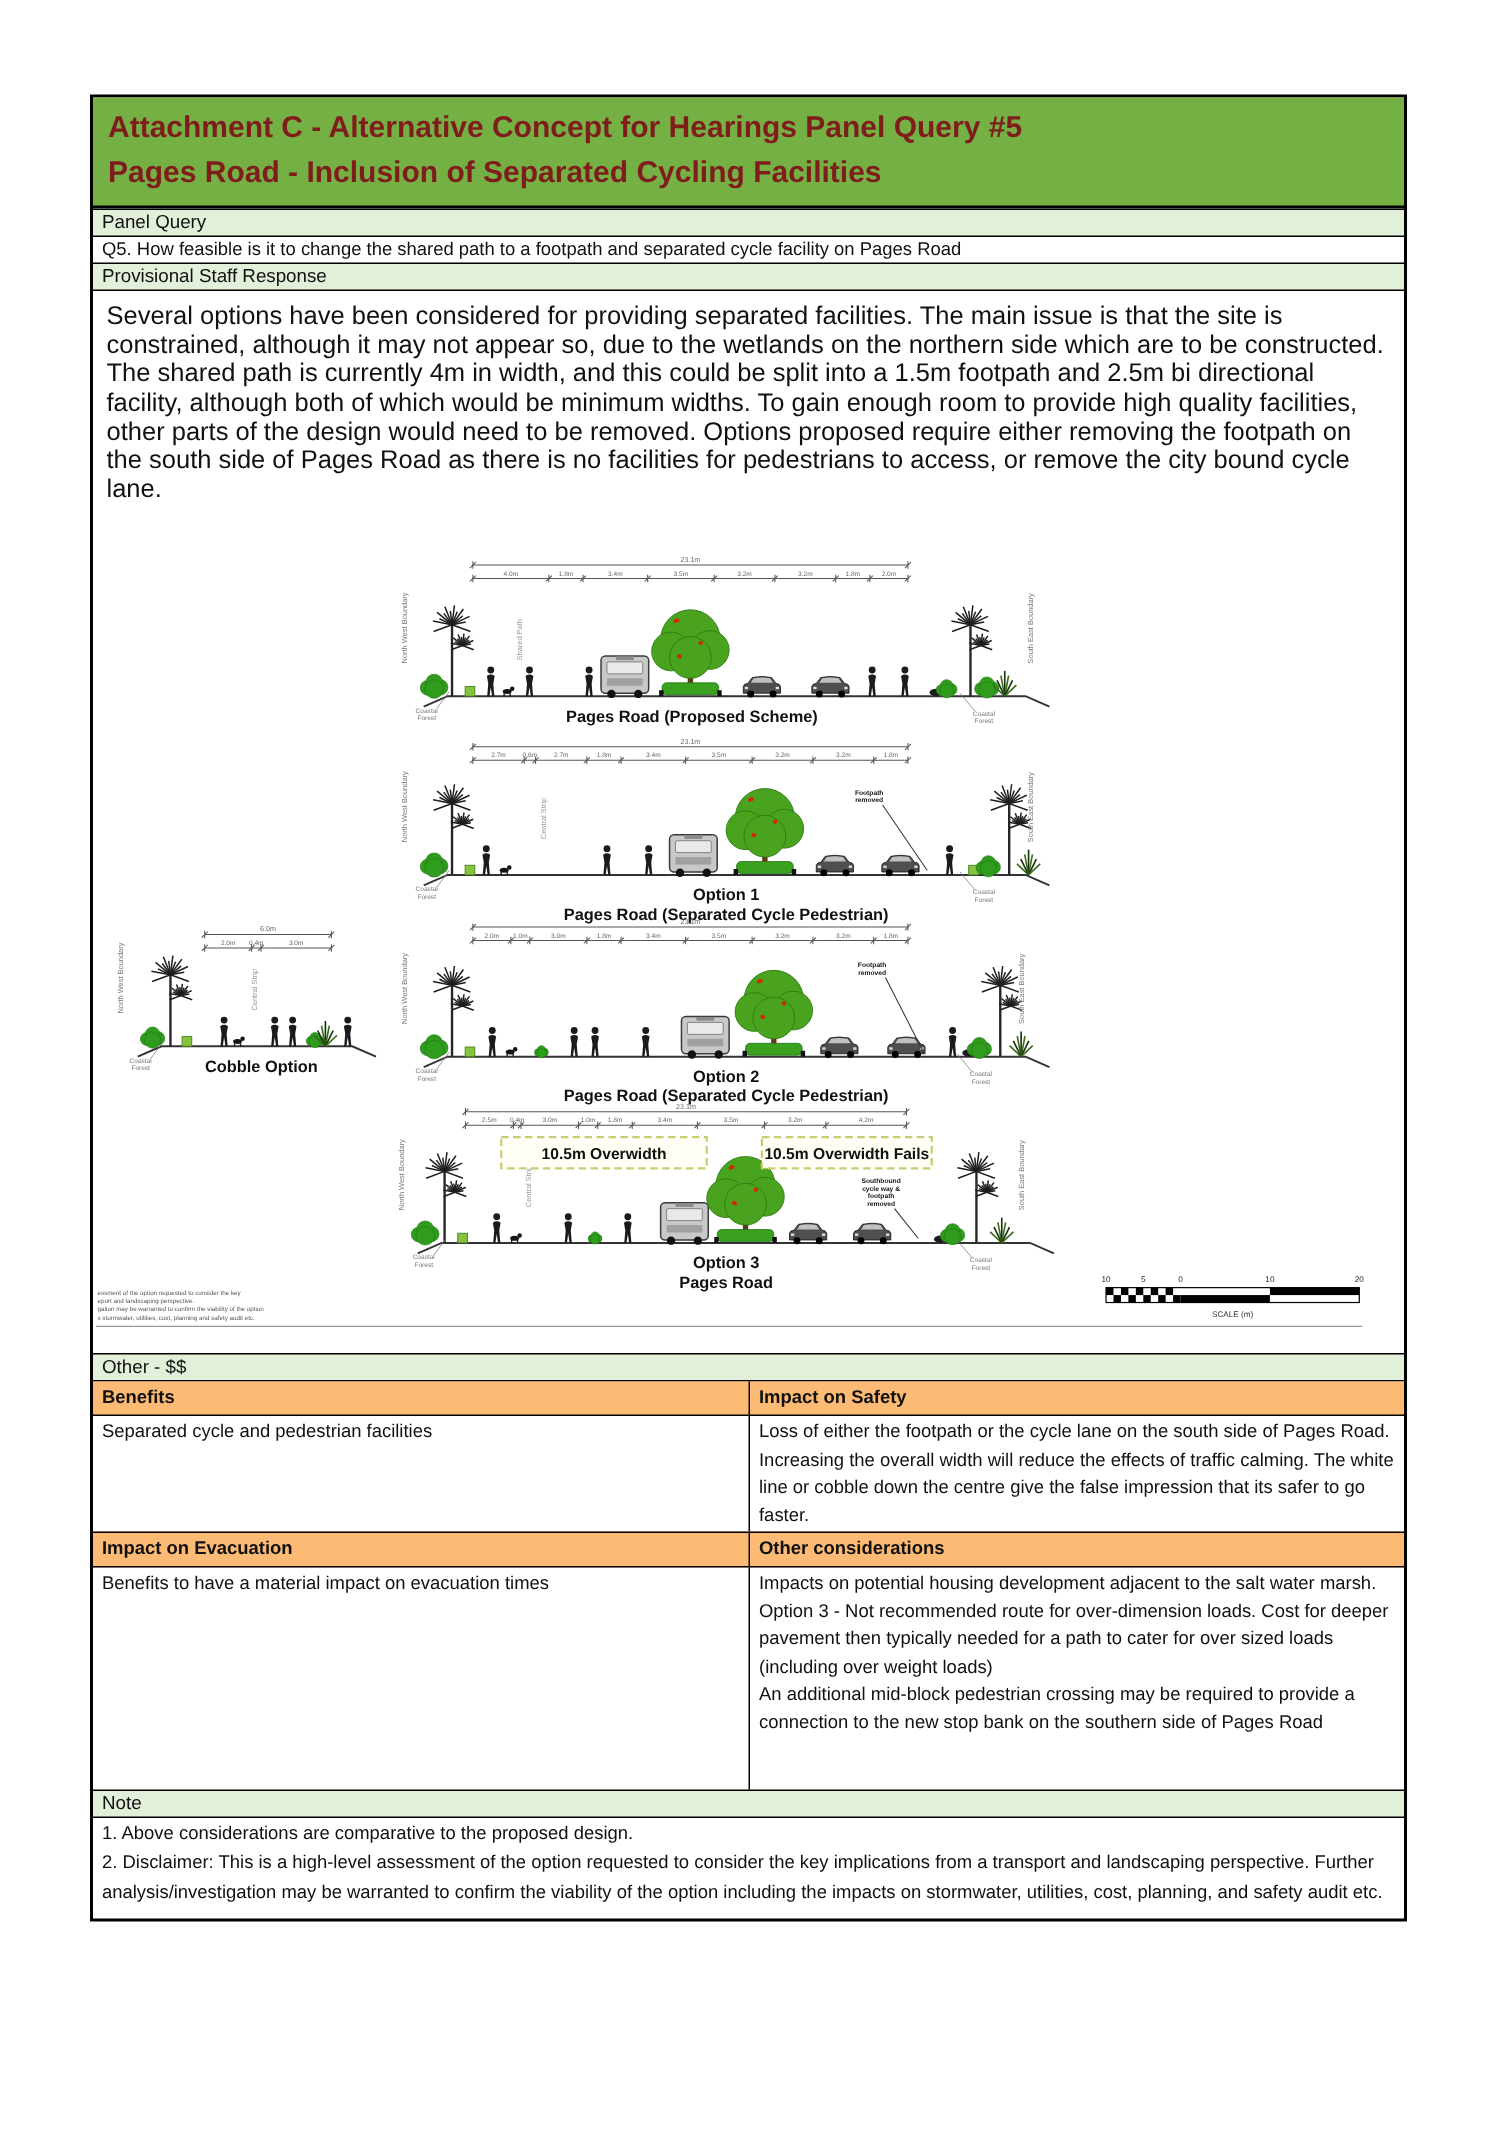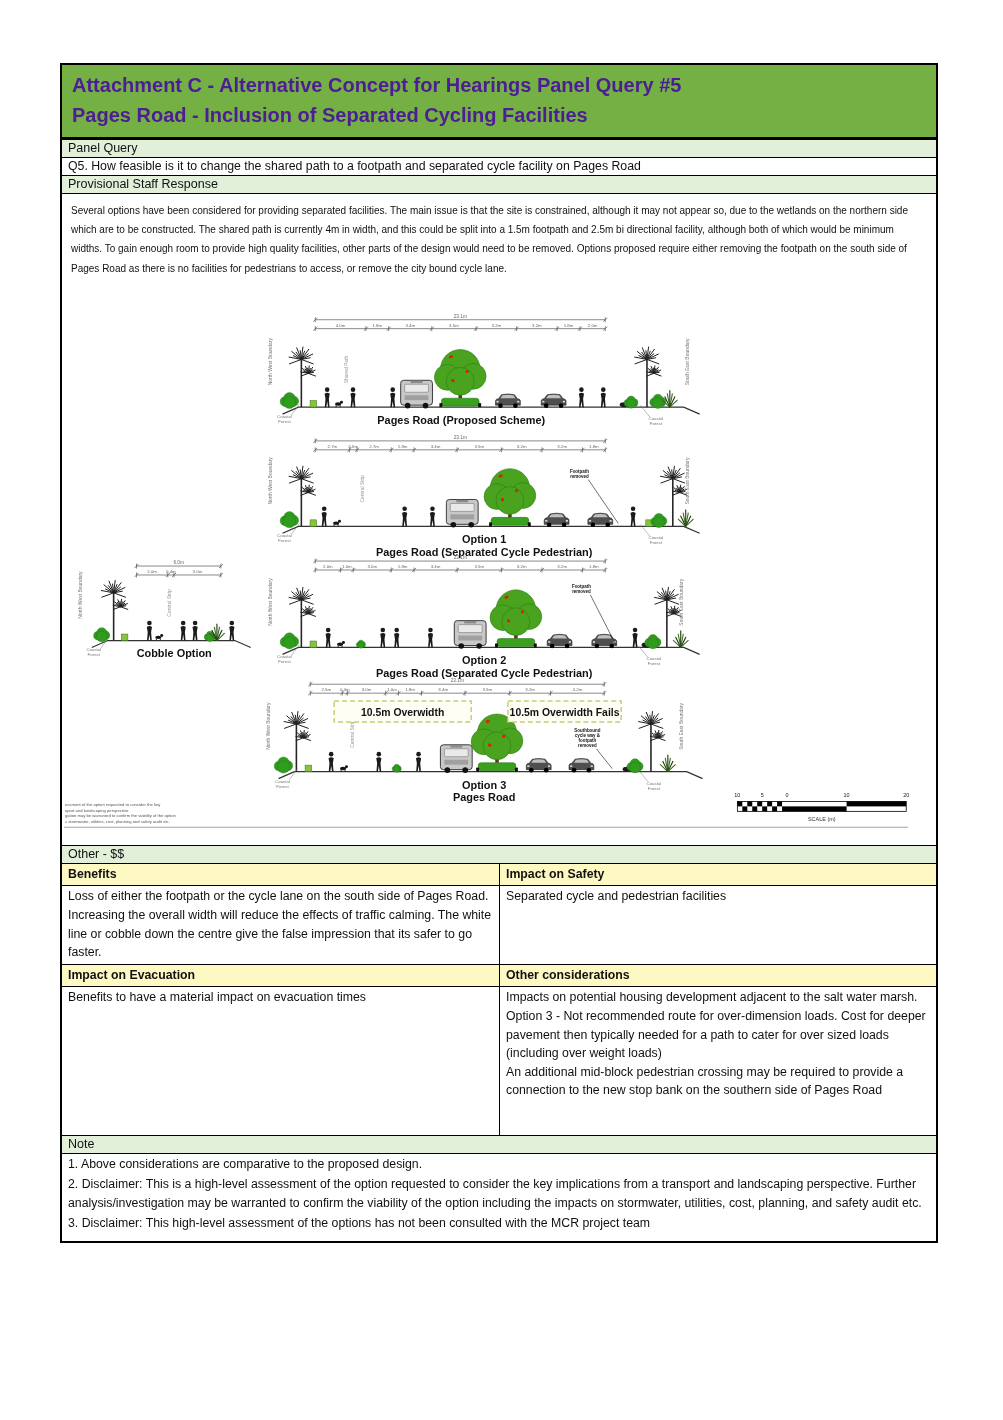--- a/index.html
+++ b/index.html
@@ -1,34 +1,34 @@
 <!DOCTYPE html>
 <html><head>
 <meta charset="utf-8">
 <style>
   html,body{margin:0;padding:0;}
   body{width:1003px;height:1420px;position:relative;background:#fff;
        font-family:"Liberation Sans",sans-serif;color:#111;}
   .page{position:absolute;left:60px;top:63px;width:878px;box-sizing:border-box;
         border:2px solid #000;background:#fff;}
-  .banner{background:#74b044;color:#4c1d95;font-weight:bold;font-size:20px;
+  .banner{background:#74b044;color:#7f1d1d;font-weight:bold;font-size:20px;
           line-height:30px;padding:5px 10px 7px;border-bottom:2px solid #000;}
   .band{background:#e2efd9;font-weight:normal;font-size:12.5px;padding:1px 6px 2px;
         border-top:1.5px solid #000;border-bottom:1.5px solid #000;}
   .band:first-of-type{border-top:none;}
   .plain-row{font-size:12.3px;padding:1px 6px 2px;}
-  .body-text{padding:7px 9px 0;font-size:10px;line-height:19.2px;}
+  .body-text{padding:7px 9px 0;font-size:17px;line-height:19.2px;}
   .body-text p{margin:0 0 19px;}
   .diagram{height:548px;position:relative;overflow:hidden;}
   .diagram svg{display:block;}
   svg text{font-family:"Liberation Sans",sans-serif;}
   .grid{display:grid;grid-template-columns:1fr 1fr;}
   .cell{padding:1px 6px 2px;font-size:12.3px;line-height:18.6px;box-sizing:border-box;}
   .cell:nth-child(2n){border-left:1.5px solid #000;}
-  .hdr{background:#fef9c3;font-weight:bold;border-top:1.5px solid #000;border-bottom:1.5px solid #000;}
+  .hdr{background:#fdba74;font-weight:bold;border-top:1.5px solid #000;border-bottom:1.5px solid #000;}
   .hdr:first-child, .hdr:nth-child(2){border-top:none;}
   .r1{min-height:75px;}
   .r2{min-height:148px;}
   .prewrap{white-space:pre-wrap;}
   .notes{padding:1px 6px 8px;font-size:12.3px;line-height:19.4px;}
 </style>
 </head>
 <body>
 
 <div class="page">
@@ -909,30 +909,29 @@
           <line x1="2" y1="533" x2="852" y2="533" stroke="#999" stroke-width="0.9"></line>
         </g>
       </svg>
   </div>
 
   <div class="band">Other - $$</div>
 
   <div class="grid">
     <div class="cell hdr">Benefits</div>
     <div class="cell hdr">Impact on Safety</div>
+    <div class="cell r1">Separated cycle and pedestrian facilities</div>
     <div class="cell r1 prewrap">Loss of either the footpath or the cycle lane on the south side of Pages Road. Increasing the overall width will reduce the effects of traffic calming. The white line or cobble down the centre give the false impression that its safer to go faster.</div>
-    <div class="cell r1">Separated cycle and pedestrian facilities</div>
     <div class="cell hdr">Impact on Evacuation</div>
     <div class="cell hdr">Other considerations</div>
     <div class="cell r2">Benefits to have a material impact on evacuation times</div>
     <div class="cell r2 prewrap">Impacts on potential housing development adjacent to the salt water marsh.
 Option 3 - Not recommended route for over-dimension loads. Cost for deeper pavement then typically needed for a path to cater for over sized loads (including over weight loads)
 An additional mid-block pedestrian crossing may be required to provide a connection to the new stop bank on the southern side of Pages Road</div>
   </div>
 
   <div class="band">Note</div>
   <div class="notes">
       <div class="note-line">1. Above considerations are comparative to the proposed design.</div>
       <div class="note-line">2. Disclaimer: This is a high-level assessment of the option requested to consider the key implications from a transport and landscaping perspective. Further analysis/investigation may be warranted to confirm the viability of the option including the impacts on stormwater, utilities, cost, planning, and safety audit etc.</div>
-      <div class="note-line">3. Disclaimer: This high-level assessment of the options has not been consulted with the MCR project team</div>
     </div>
 
 </div>
 
 </body></html>

